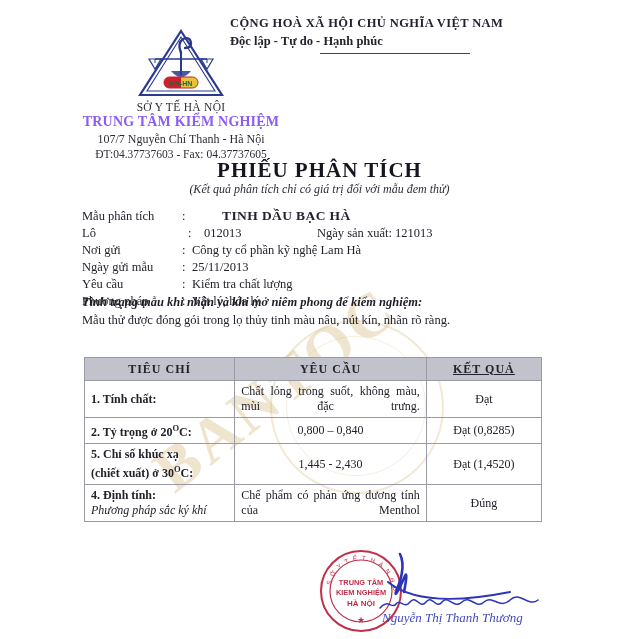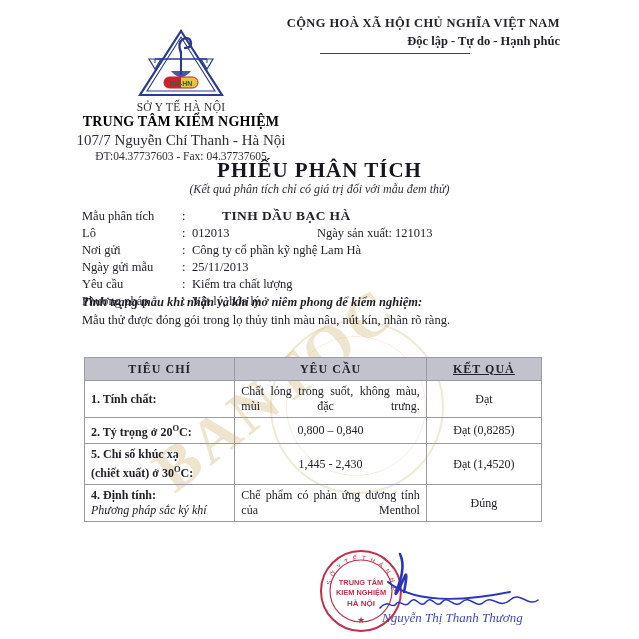--- a/index.html
+++ b/index.html
@@ -63,21 +63,21 @@
     border: 1.5px solid rgba(206, 176, 104, 0.22);
     border-radius: 50%;
   }
 
   
   .natl-header {
     position: absolute;
     left: 230px;
     top: 16px;
     width: 330px;
-    text-align: right;
+    text-align: left;
     z-index: 3;
   }
   .natl-line1 {
     font-size: 12.5px;
     font-weight: 700;
     letter-spacing: 0.4px;
     color: #23232e;
     white-space: nowrap;
   }
   .natl-line2 {
@@ -112,25 +112,25 @@
   .org-name {
     font-size: 11.5px;
     letter-spacing: 0.3px;
     color: #2c2c36;
     margin-top: 1px;
   }
   .org-center {
     font-size: 14px;
     font-weight: 700;
     letter-spacing: 0.2px;
-    color: #000000;
+    color: #8b5cf6;
     margin-top: 1px;
   }
   .org-addr {
-    font-size: 15px;
+    font-size: 12px;
     color: #2c2c36;
     margin-top: 2px;
   }
   .org-tel {
     font-size: 11.5px;
     color: #2c2c36;
     margin-top: 1px;
   }
 
   
@@ -180,21 +180,21 @@
   .fvalue.bold {
     font-weight: 700;
     font-size: 13.5px;
     letter-spacing: 0.4px;
     padding-left: 30px;
   }
   .fextra {
     position: absolute;
     left: 235px;
   }
-  .frow.rel { position: relative; }
+  .frow.rel { position: relative; gap: 6px; }
 
   
   .cond {
     position: absolute;
     left: 82px;
     top: 295px;
     width: 480px;
     z-index: 3;
   }
   .cond-head {

